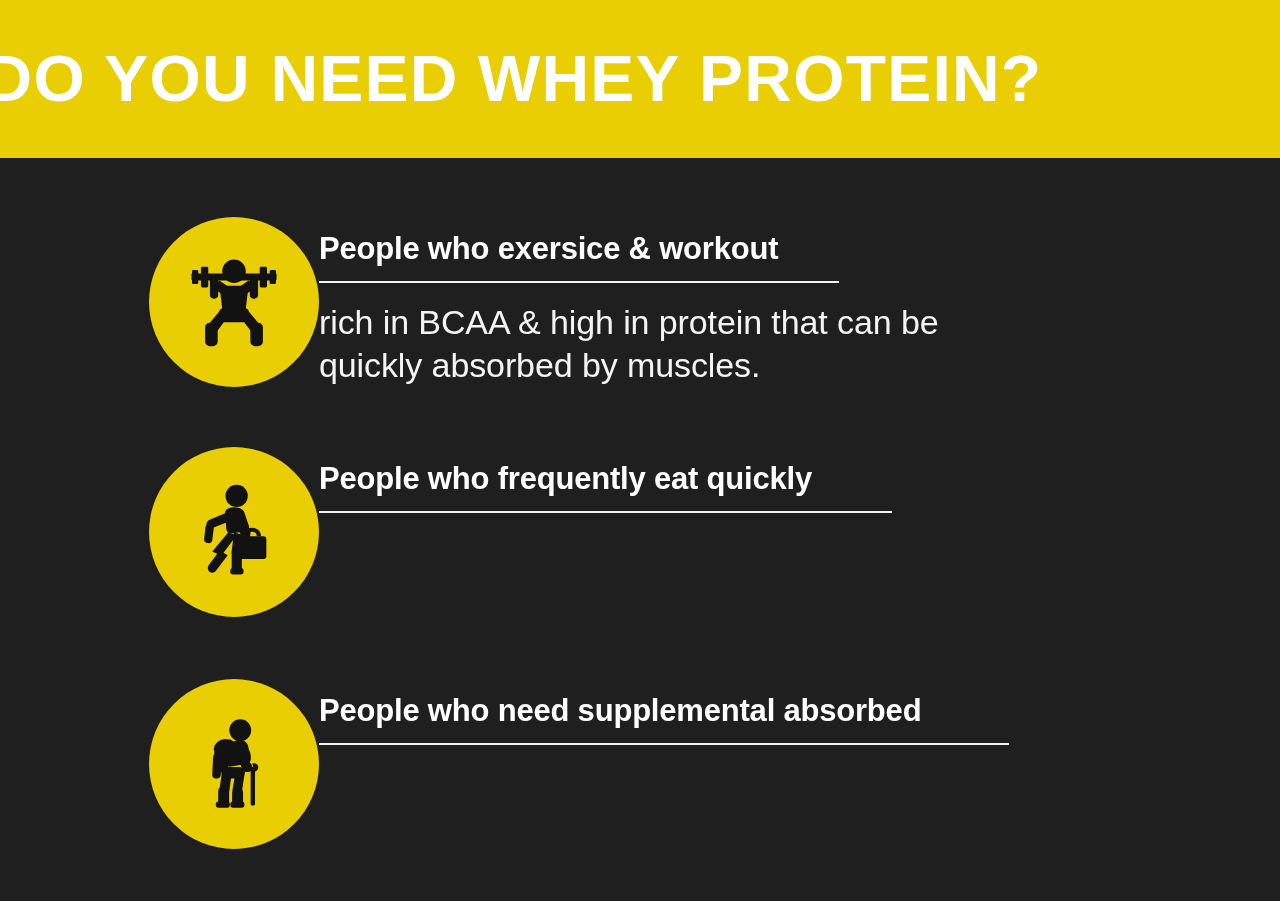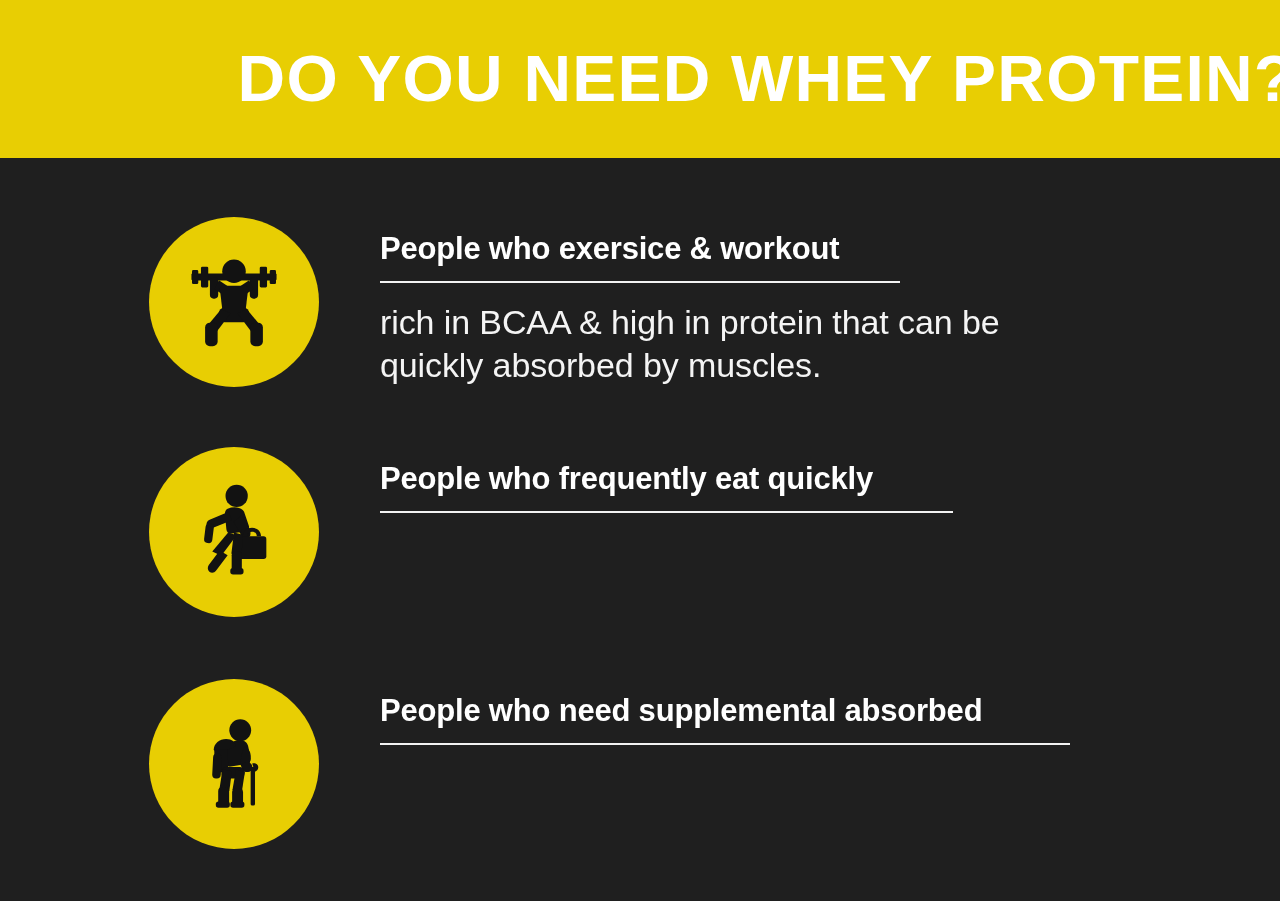--- a/index.html
+++ b/index.html
@@ -26,21 +26,21 @@
   
   .header-band {
     position: absolute;
     top: 0;
     left: 0;
     width: 1280px;
     height: 158px;
     background: #E8CE03;
     display: flex;
     align-items: center;
-    justify-content: flex-end;
+    justify-content: flex-start;
   }
 
   .header-title {
     color: #FFFFFF;
     font-family: "Liberation Sans", sans-serif;
     font-size: 64px;
     font-weight: bold;
     letter-spacing: 1.2px;
     line-height: 1;
     text-transform: uppercase;
@@ -88,21 +88,20 @@
     width: 112px;
     height: 112px;
   }
 
   .icon-badge.badge-2 svg { width: 106px; height: 106px; }
   .icon-badge.badge-3 svg { width: 104px; height: 104px; }
 
   
   .row-text {
     flex: 1 1 auto;
-    margin-left: 61px;
     padding-top: 14px;
   }
 
   .row-heading {
     display: inline-block;
     color: #FFFFFF;
     font-family: "Liberation Sans", sans-serif;
     font-size: 31px;
     font-weight: bold;
     letter-spacing: -0.2px;

